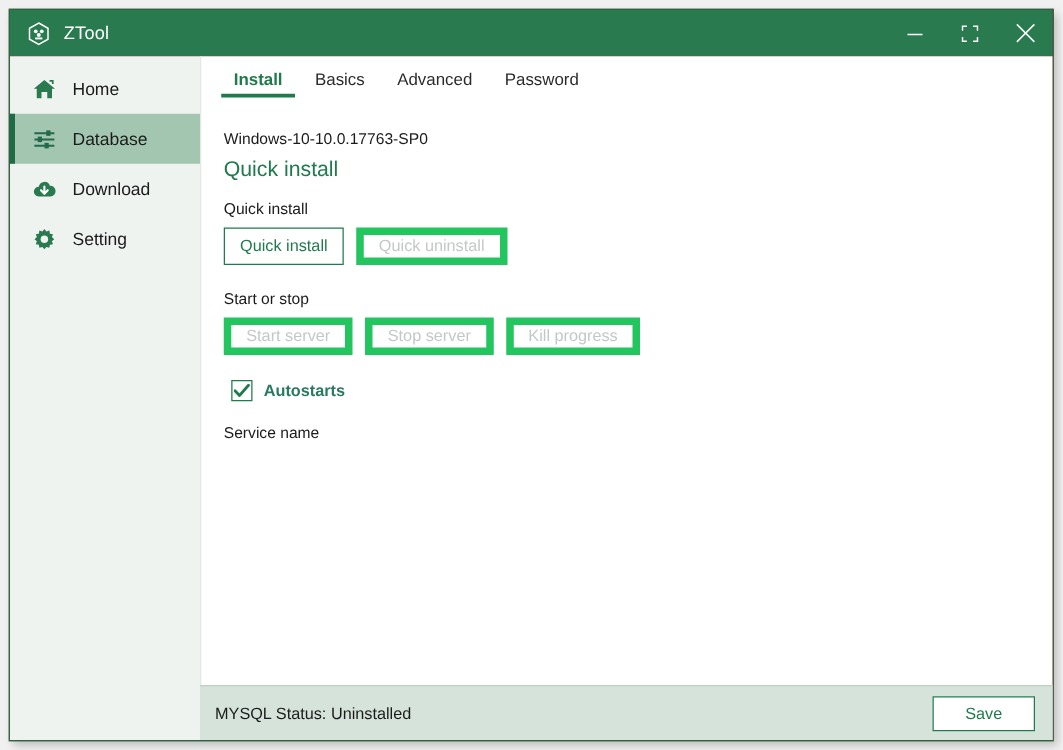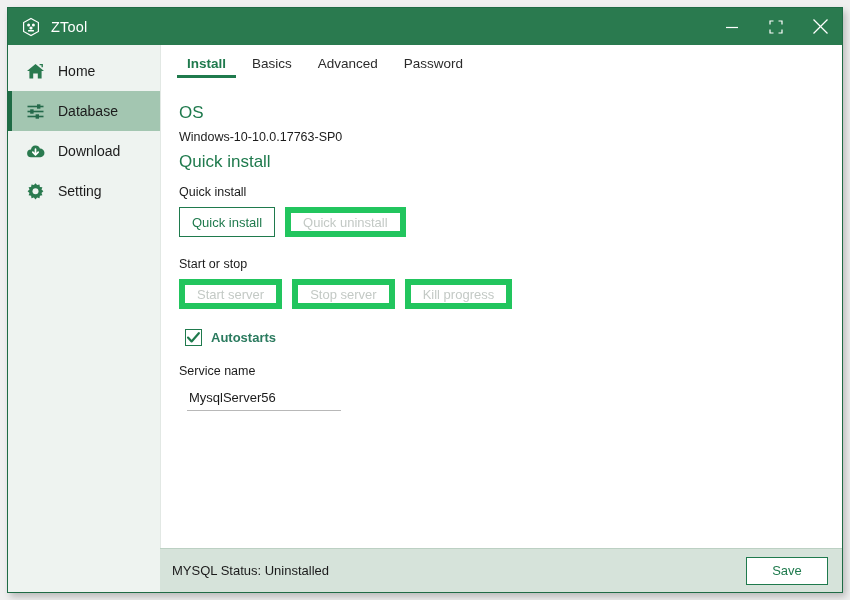--- a/index.html
+++ b/index.html
@@ -394,21 +394,20 @@
 
       <div id="tab-bar">
         <div class="tab active">Install</div>
         <div class="tab">Basics</div>
         <div class="tab">Advanced</div>
         <div class="tab">Password</div>
       </div>
 
       <div id="tab-content">
 
-        <h2 class="section-heading">OS</h2>
         <div class="os-value">Windows-10-10.0.17763-SP0</div>
 
         <h2 class="section-heading" id="quick-install-heading">Quick install</h2>
 
         <div class="field-label" id="quick-install-label">Quick install</div>
         <div class="btn-row">
           <div class="btn enabled">Quick install</div>
           <div class="btn disabled">Quick uninstall</div>
         </div>
 
@@ -424,21 +423,20 @@
             <span>
               <svg width="13" height="11" viewBox="0 0 13 11">
                 <path d="M1 5.6 L4.6 9.4 L11.8 1.2" fill="none" stroke="#1f7a4d" stroke-width="2.2" stroke-linecap="round" stroke-linejoin="round"></path>
               </svg>
             </span>
           </span>
           <span class="checkbox-label">Autostarts</span>
         </div>
 
         <div class="field-label" id="service-name-label">Service name</div>
-        <input class="text-input" type="text" value="MysqlServer56" style="">
 
       </div>
     </div>
 
     <div id="status-bar">
       <span id="status-text">MYSQL Status: Uninstalled</span>
       <div id="save-button">Save</div>
     </div>
 
   </div>

